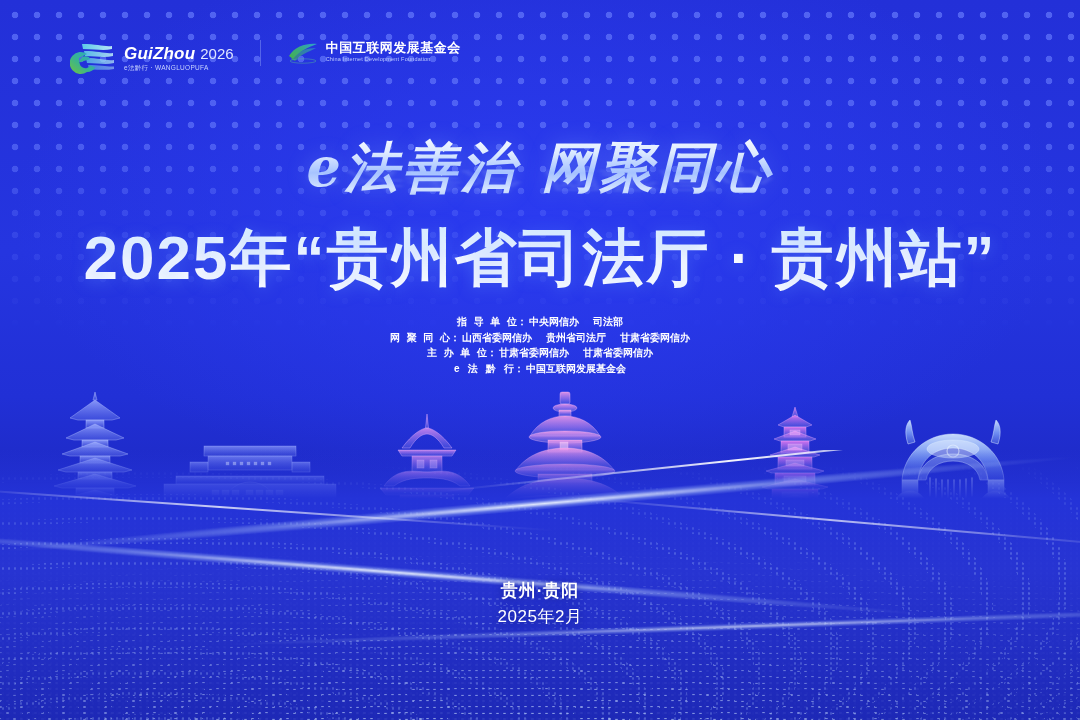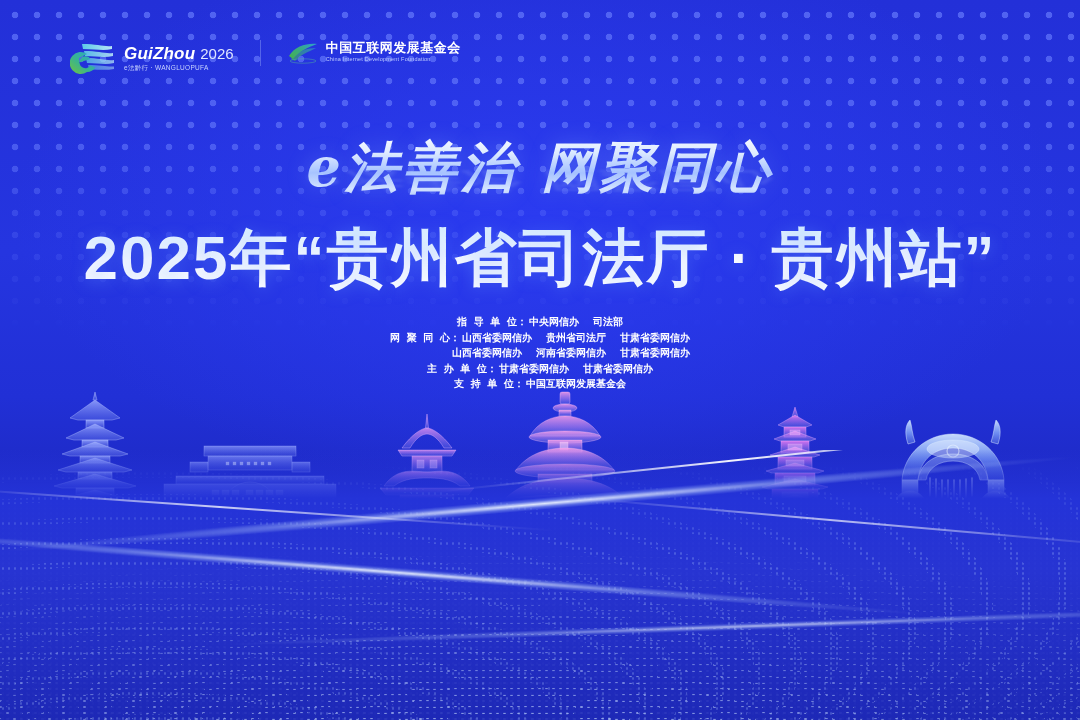--- a/index.html
+++ b/index.html
@@ -255,36 +255,31 @@
     </div>
 
     <div class="cred-row">
       <span class="cred-lab">网聚同心</span>
       <span class="cred-colon">：</span>
       <span class="cred-val">
         <span>山西省委网信办</span><span>贵州省司法厅</span><span>甘肃省委网信办</span>
       </span>
     </div>
 
-    <div class="cred-row cred-indent">
-      <span class="cred-val">
-        <span>山西省委网信办</span><span>河南省委网信办</span><span>甘肃省委网信办</span>
-      </span>
-    </div>
 
     <div class="cred-row">
       <span class="cred-lab">主办单位</span>
       <span class="cred-colon">：</span>
       <span class="cred-val">
         <span>甘肃省委网信办</span><span>甘肃省委网信办</span>
       </span>
     </div>
 
     <div class="cred-row">
-      <span class="cred-lab">支持单位</span>
+      <span class="cred-lab">e法黔行</span>
       <span class="cred-colon">：</span>
       <span class="cred-val">
         <span>中国互联网发展基金会</span>
       </span>
     </div>
   </div>
 
   <div class="skyline">
 
     <div class="bld" style="left:40px;bottom:48px;">
@@ -563,14 +558,18 @@
     <div class="wave-mesh"></div>
     <div class="wave-mesh2"></div>
     <div class="crest c1"></div>
     <div class="crest c2"></div>
     <div class="crest c3"></div>
     <div class="glowline" style="left:40%;top:6px;width:62%;transform:rotate(-6deg);"></div>
     <div class="glowline" style="left:-6%;top:58px;width:58%;transform:rotate(4deg);opacity:.8;"></div>
     <div class="glowline" style="left:52%;top:72px;width:56%;transform:rotate(5deg);opacity:.7;"></div>
   </div>
 
+  <div class="footer">
+    <div class="f-city">贵州·贵阳</div>
+    <div class="f-date">2025年2月</div>
+  </div>
 
 </div>
 
 </body></html>

